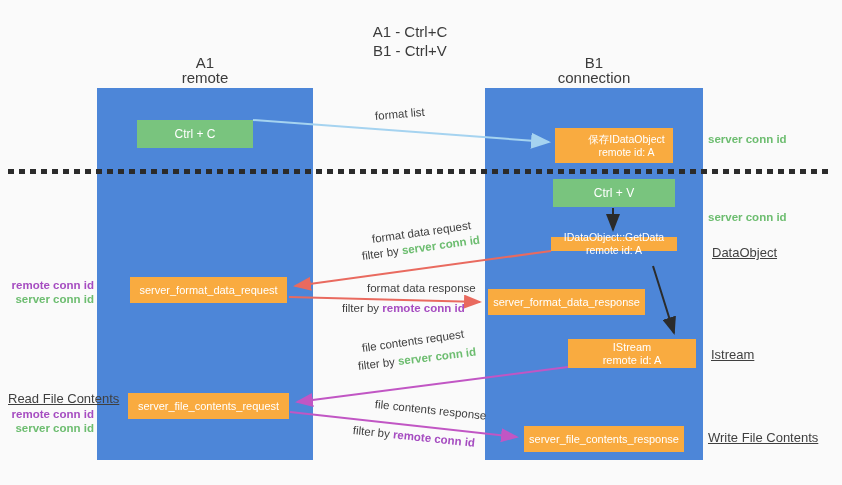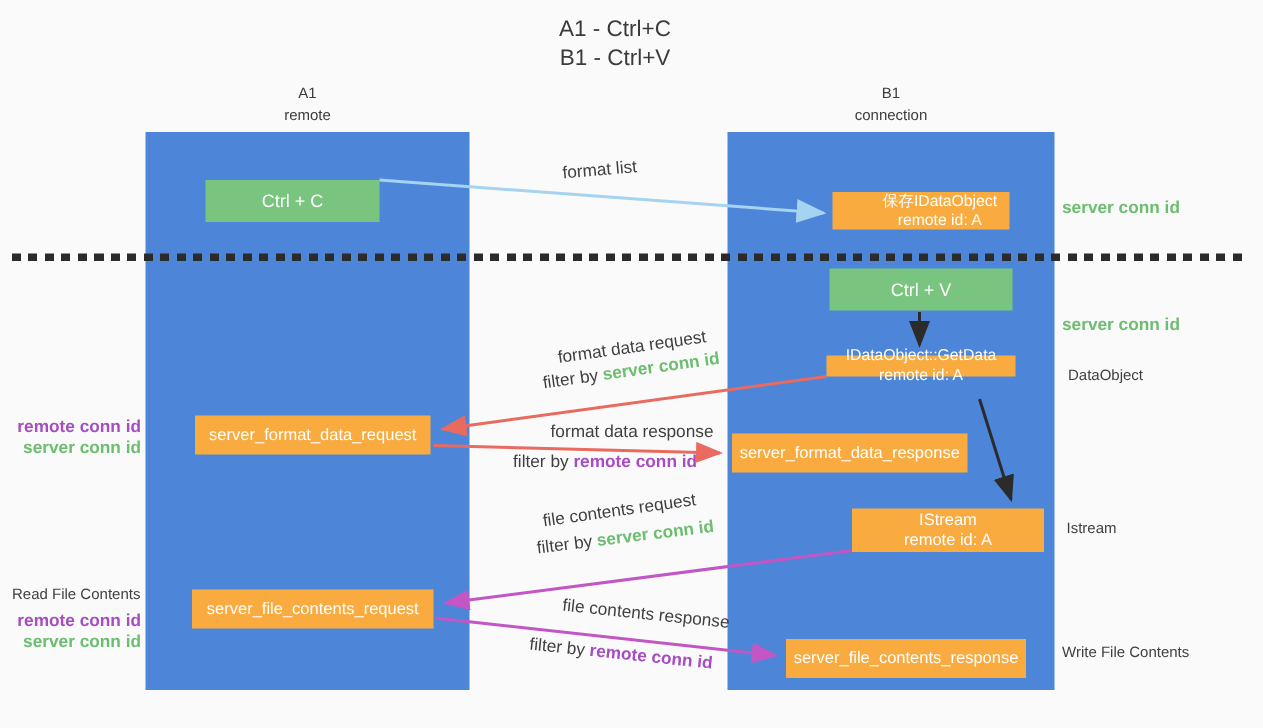--- a/index.html
+++ b/index.html
@@ -5,35 +5,35 @@
   :root{
     --bg:#fafafa; --lane:#4d86d8; --green:#79c47e; --orange:#f9ab40;
     --green-text:#6dbd70; --purple-text:#a64dc1; --red:#e96a5f;
     --magenta:#c156c4; --blue-arrow:#a5d3f0; --dark:#3d3d3d; --black-arrow:#2b2b2b;
   }
   *{margin:0;padding:0;box-sizing:border-box;}
   html,body{background:var(--bg);}
   body{font-family:"Liberation Sans","DejaVu Sans",sans-serif;color:var(--dark);}
   #canvas{position:relative;width:842px;height:485px;background:var(--bg);overflow:hidden;}
   .abs{position:absolute;}
-  .title{left:280px;top:10px;width:260px;text-align:center;font-size:15px;line-height:19px;color:#3b3b3b;}
-  .lane-header{top:55px;text-align:center;font-size:10px;line-height:15px;color:#3b3b3b;}
+  .title{left:280px;top:22px;width:260px;text-align:center;font-size:15px;line-height:19px;color:#3b3b3b;}
+  .lane-header{top:55px;text-align:center;font-size:15px;line-height:15px;color:#3b3b3b;}
   .lane{top:88px;height:372px;background:var(--lane);}
   .node{display:flex;flex-direction:column;align-items:center;justify-content:center;
         color:#fff;font-size:11px;line-height:13px;white-space:nowrap;}
   .node.green{background:var(--green);font-size:12px;}
   .node.orange{background:var(--orange);}
   .dotted{left:8px;top:169px;width:822px;height:5px;
           background:repeating-linear-gradient(90deg,var(--black-arrow) 0 6px,transparent 6px 11px);}
   .lbl{font-size:11.5px;color:#3f3f3f;white-space:nowrap;transform-origin:left center;}
   .lbl b.g{color:var(--green-text);font-weight:bold;}
   .lbl b.p{color:var(--purple-text);font-weight:bold;}
   .ann-g{color:var(--green-text);font-weight:bold;font-size:11.5px;white-space:nowrap;}
   .ann-p{color:var(--purple-text);font-weight:bold;font-size:11.5px;white-space:nowrap;}
-  .ann-d{color:#3f3f3f;font-size:10px;white-space:nowrap;}
+  .ann-d{color:#3f3f3f;font-size:13px;white-space:nowrap;text-decoration:underline;}
   .conn-block{width:88px;text-align:right;font-size:11.5px;line-height:14px;}
   .rot-n8{transform:rotate(-8deg);}
   .rot-n7{transform:rotate(-7deg);}
   .rot-n5{transform:rotate(-5deg);}
   .rot-p6{transform:rotate(6deg);}
   svg.arrows{position:absolute;left:0;top:0;pointer-events:none;}
 </style>
 </head>
 <body>
 
@@ -54,21 +54,21 @@
   </div>
 
   <div class="abs lane" style="left:97px;width:216px;"></div>
   <div class="abs lane" style="left:485px;width:218px;"></div>
 
   <div class="abs dotted"></div>
 
   <div class="abs node green" style="left:137px;top:120px;width:116px;height:28px;">
     <span>Ctrl + C</span>
   </div>
-  <div class="abs node orange" style="left:555px;top:128px;width:118px;height:25px;font-size:10.5px;padding-left:25px;">
+  <div class="abs node orange" style="left:555px;top:128px;width:118px;height:35px;font-size:10.5px;padding-left:25px;">
     <span>保存IDataObject</span>
     <span>remote id: A</span>
   </div>
   <div class="abs node green" style="left:553px;top:179px;width:122px;height:28px;">
     <span>Ctrl + V</span>
   </div>
   <div class="abs node orange" style="left:551px;top:237px;width:126px;height:14px;font-size:10.5px;">
     <span>IDataObject::GetData</span>
     <span>remote id: A</span>
   </div>

